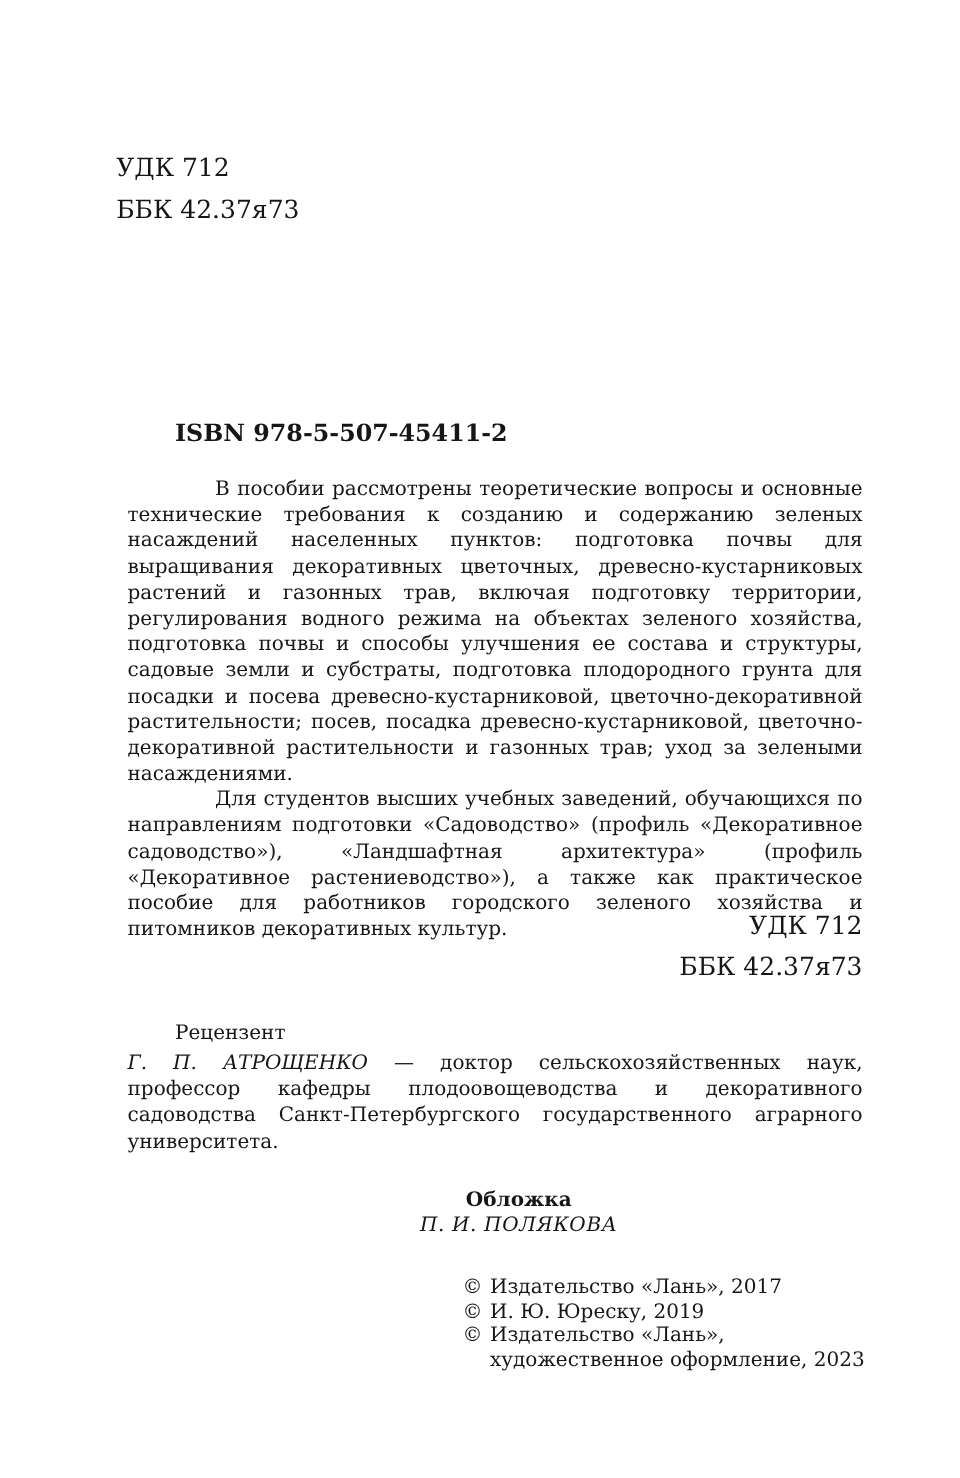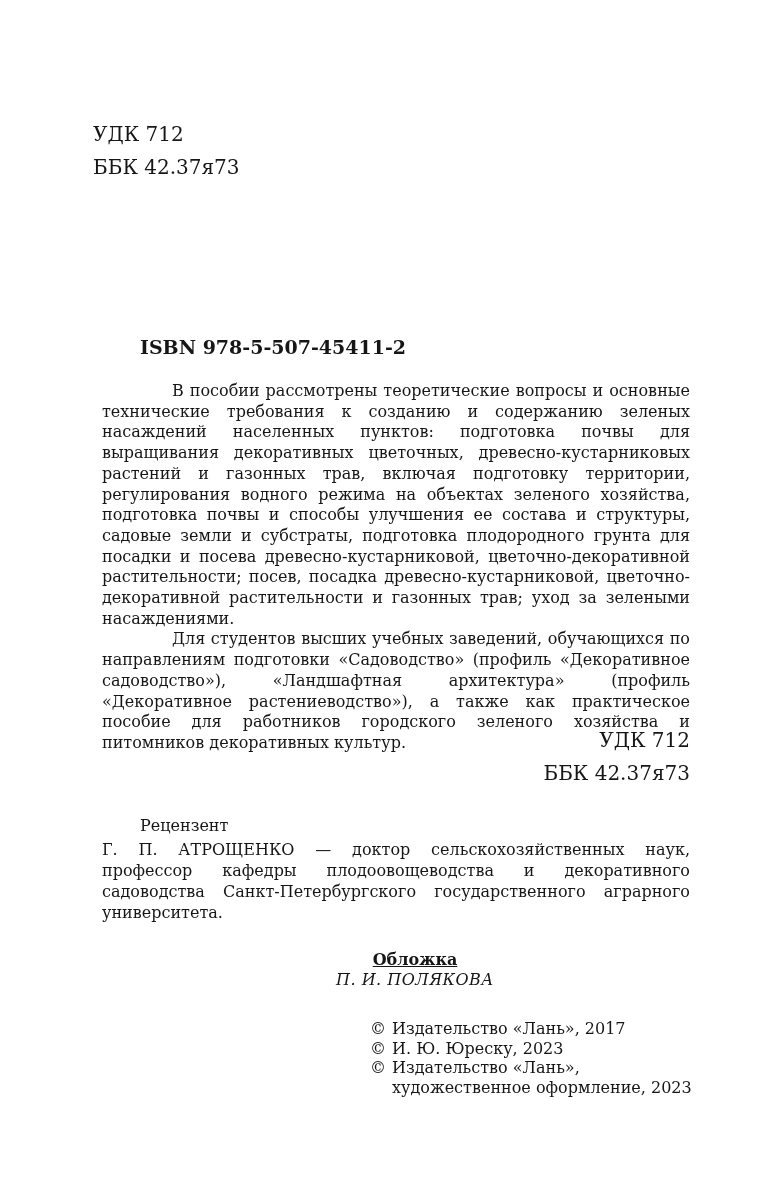--- a/index.html
+++ b/index.html
@@ -36,27 +36,27 @@
   .annotation p { margin:0; text-indent:70px; }
 
   .reviewer-heading {
     position:absolute; left:140px; top:816px; width:550px;
     font-size:16px; font-weight:normal; text-align:left;
   }
   .reviewer-body {
     position:absolute; left:102px; top:839px; width:588px;
     font-size:16px; line-height:21px; text-align:justify; margin:0;
   }
-  .reviewer-body .name { }
+  .reviewer-body .name { font-style:italic; }
 
   .cover-block {
     position:absolute; left:140px; top:950px; width:550px;
     text-align:center; font-size:16px; line-height:19.5px;
   }
-  .cover-block .cover-heading { font-weight:bold;text-decoration:underline; }
+  .cover-block .cover-heading { font-weight:bold; }
   .cover-block .cover-name { font-style:italic; letter-spacing:0.5px; }
 
   .copyright {
     position:absolute; left:370px; top:1019px;
     font-size:16px; line-height:19.5px;
   }
   .c-item { padding-left:22px; text-indent:-22px; white-space:nowrap; }
   .c-item .sym { margin-right:6px; }
 </style>
 </head>
@@ -85,17 +85,17 @@
   <div class="reviewer-heading">Рецензент</div>
   <p class="reviewer-body"><span class="name">Г. П. АТРОЩЕНКО</span><span> — доктор сельскохозяйственных наук, профессор кафедры плодоовощеводства и декоративного садоводства Санкт-Петербургского государственного аграрного университета.</span></p>
 
   <div class="cover-block">
     <div class="cover-heading">Обложка</div>
     <div class="cover-name">П. И. ПОЛЯКОВА</div>
   </div>
 
   <div class="copyright">
     <div class="c-item"><span class="sym">©</span><span>Издательство «Лань», 2017</span></div>
-    <div class="c-item"><span class="sym">©</span><span>И. Ю. Юреску, 2023</span></div>
+    <div class="c-item"><span class="sym">©</span><span>И. Ю. Юреску, 2019</span></div>
     <div class="c-item"><span class="sym">©</span><span>Издательство «Лань»,</span><br><span>художественное оформление, 2023</span></div>
   </div>
 
 </div>
 
 </body></html>

